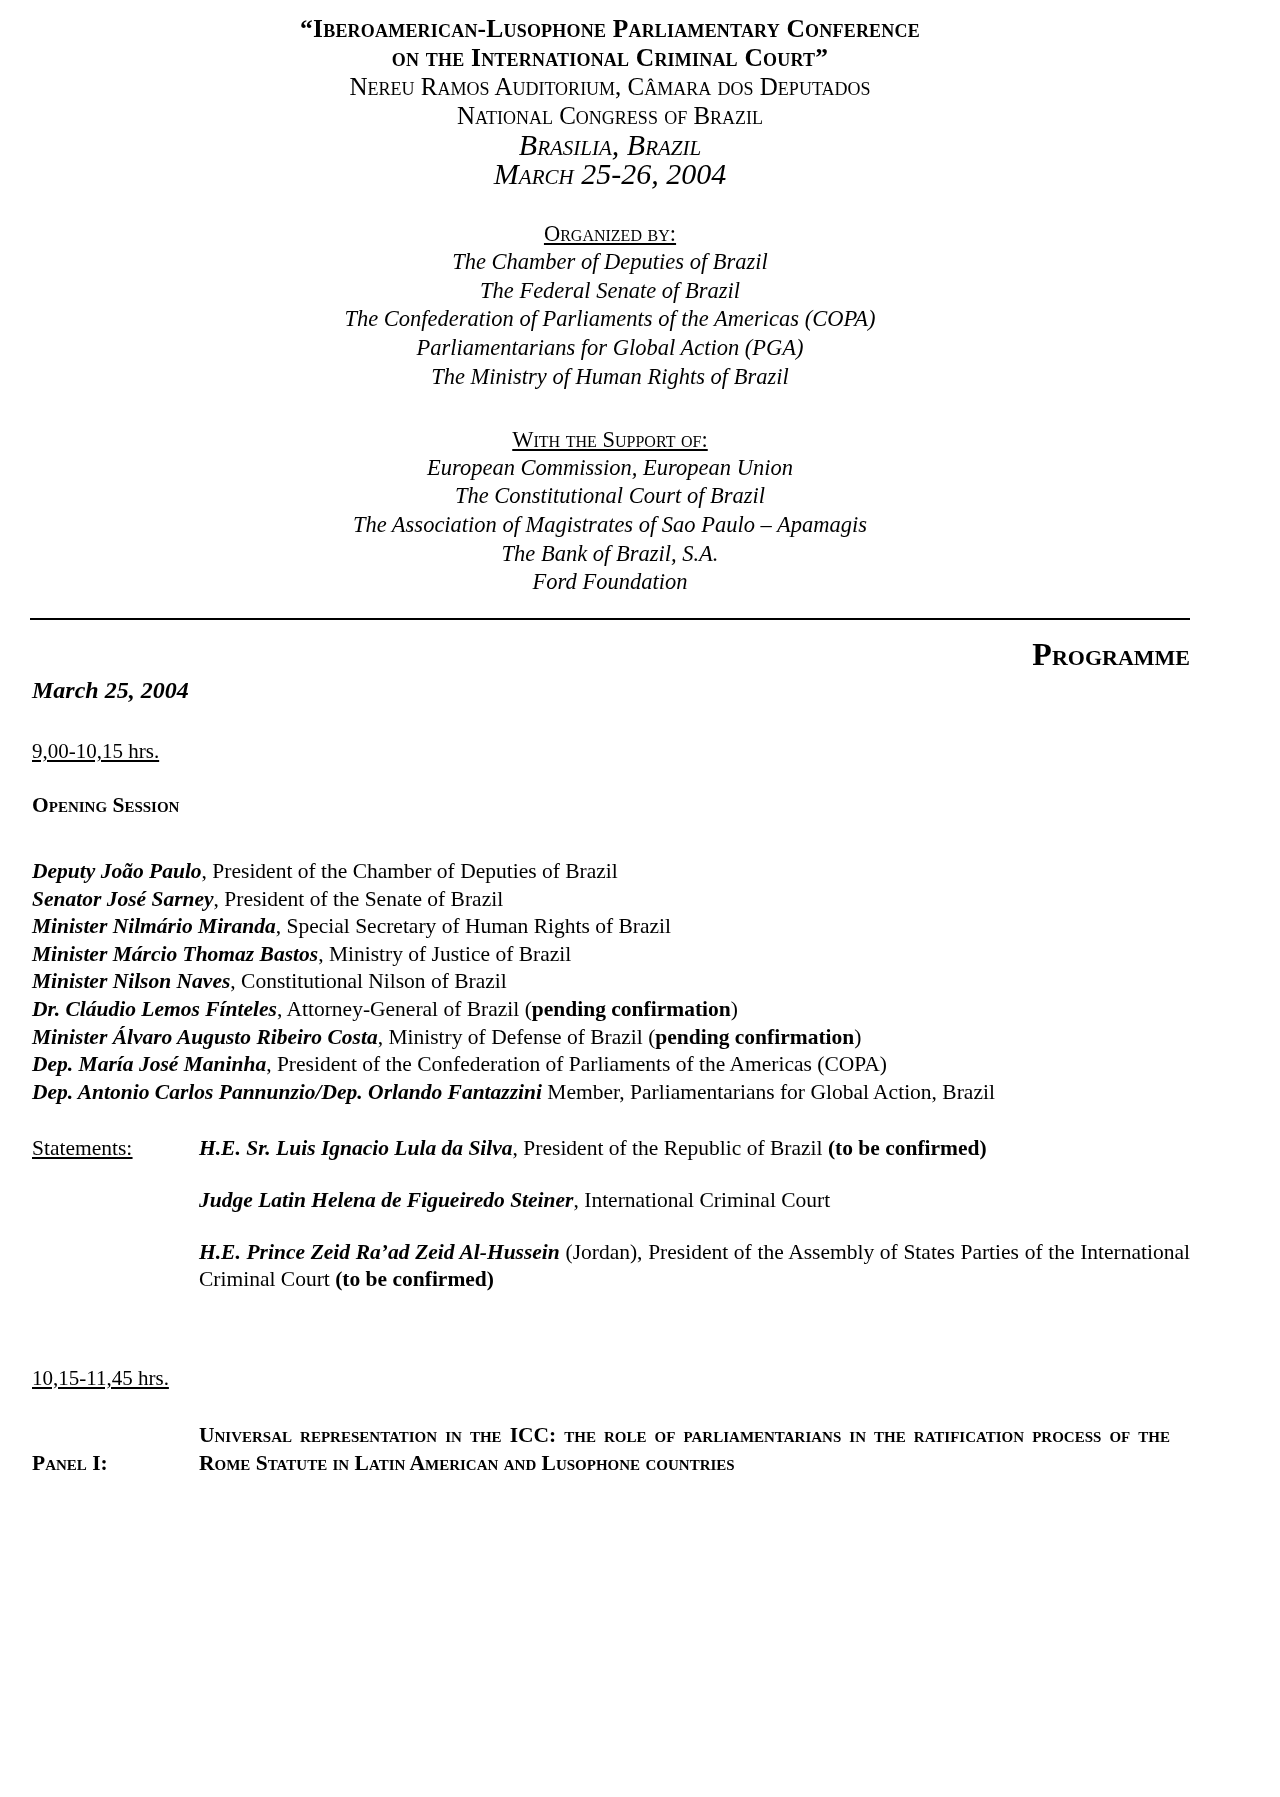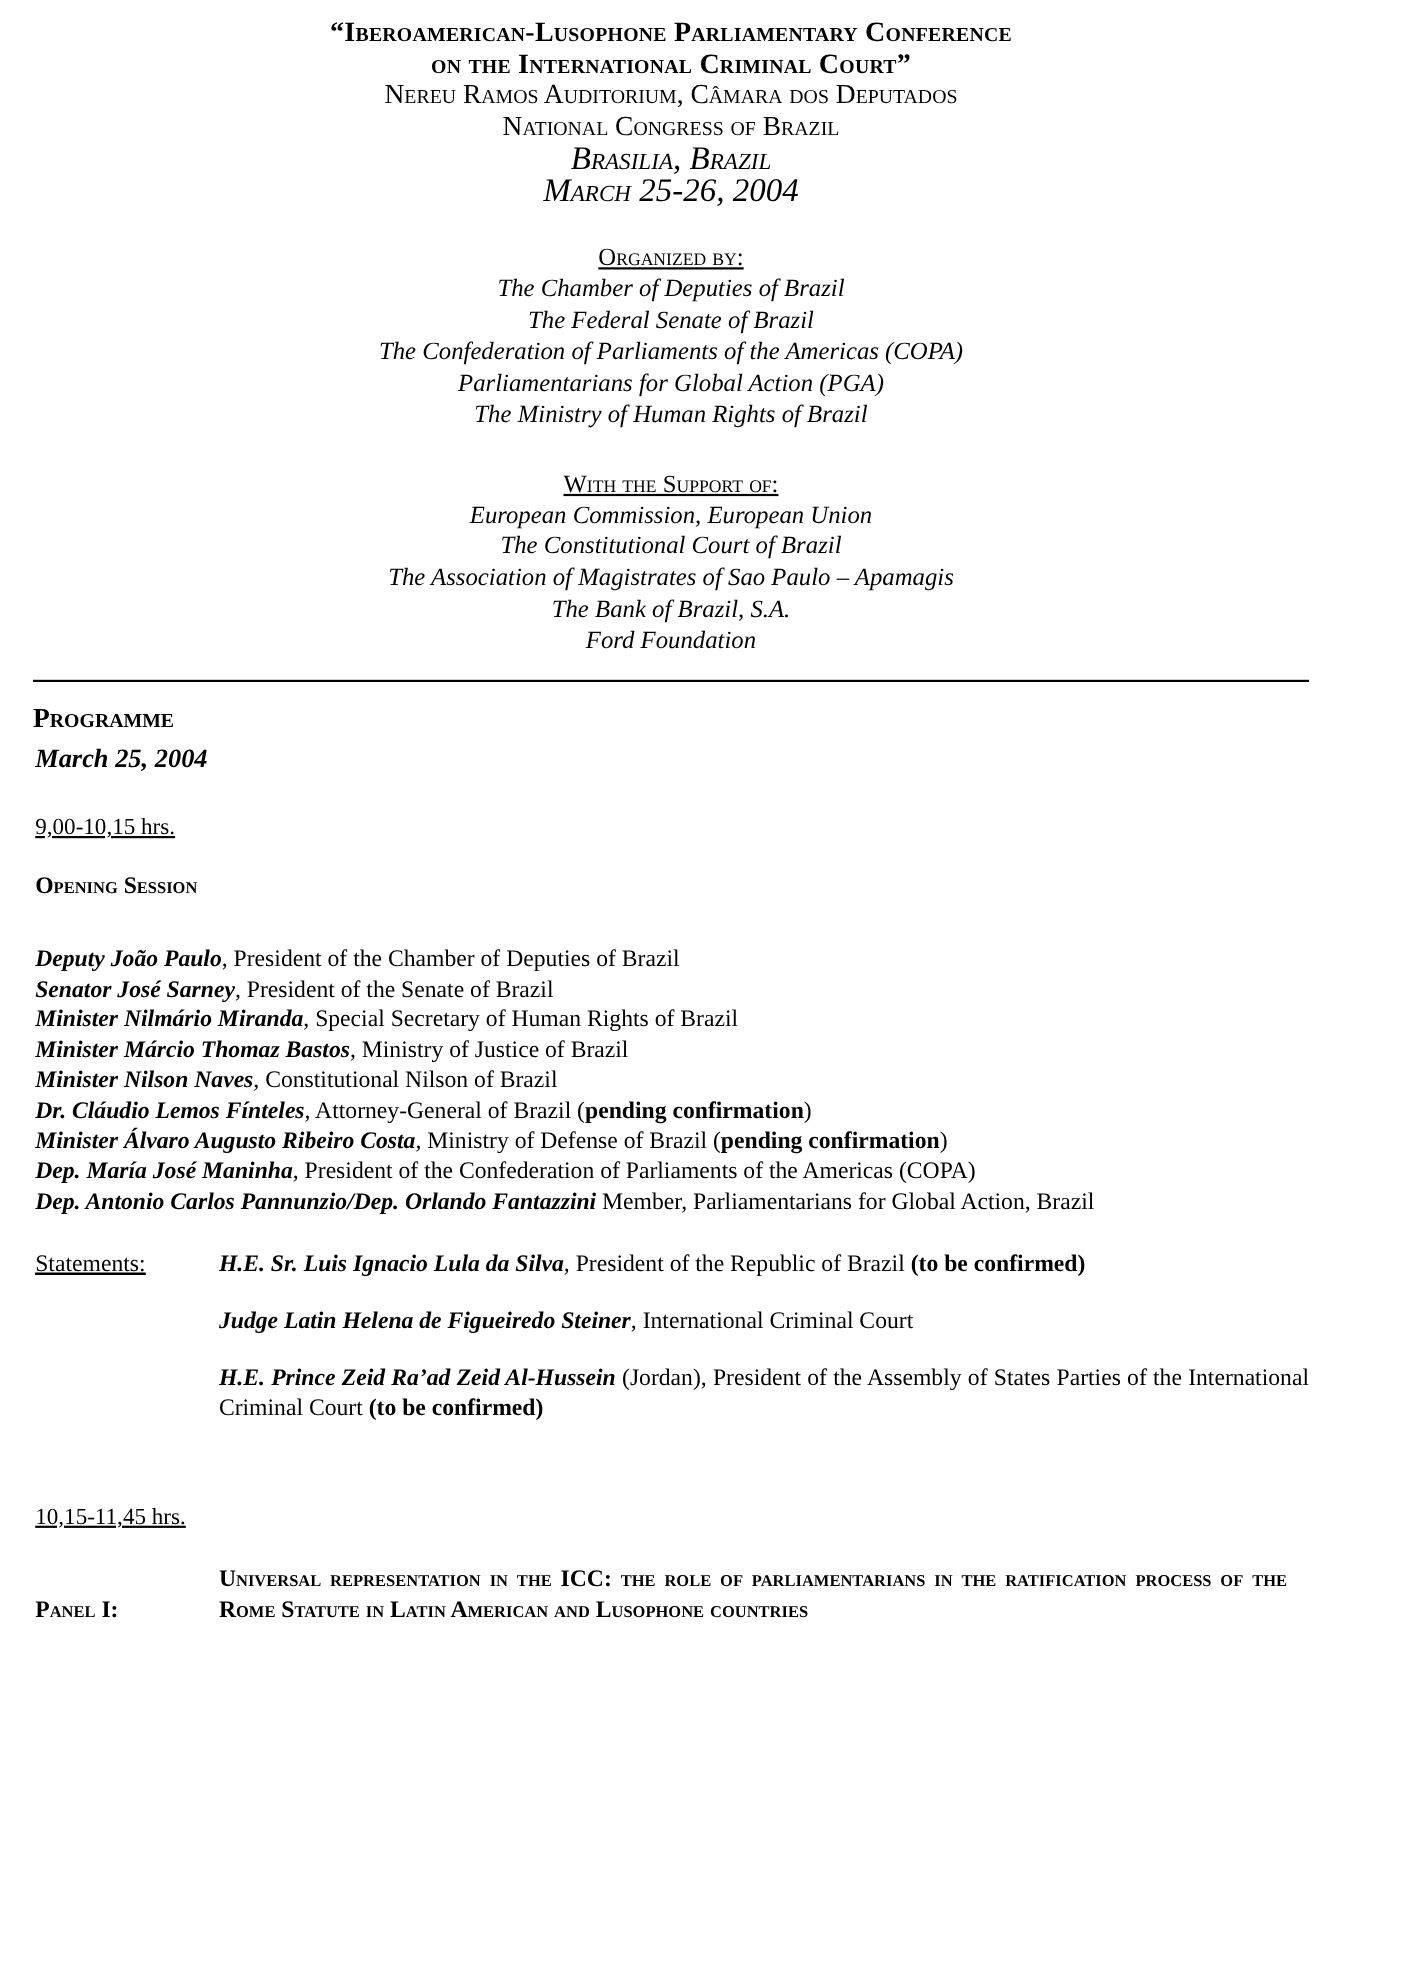--- a/index.html
+++ b/index.html
@@ -67,24 +67,24 @@
 
   hr.rule {
     border: none;
     border-top: 2px solid #000;
     margin: 21px 0 0 0;
     width: 100%;
   }
 
   
   .programme-title {
-    text-align: left;
-    font-variant: small-caps;
-    font-weight: bold;
-    font-size: 25px;
+    text-align: right;
+    font-variant: small-caps;
+    font-weight: bold;
+    font-size: 32px;
     line-height: 30px;
     margin-top: 19px;
   }
   .day-date {
     font-weight: bold;
     font-style: italic;
     font-size: 24px;
     line-height: 30px;
     margin-top: 6px;
     margin-left: 2px;

